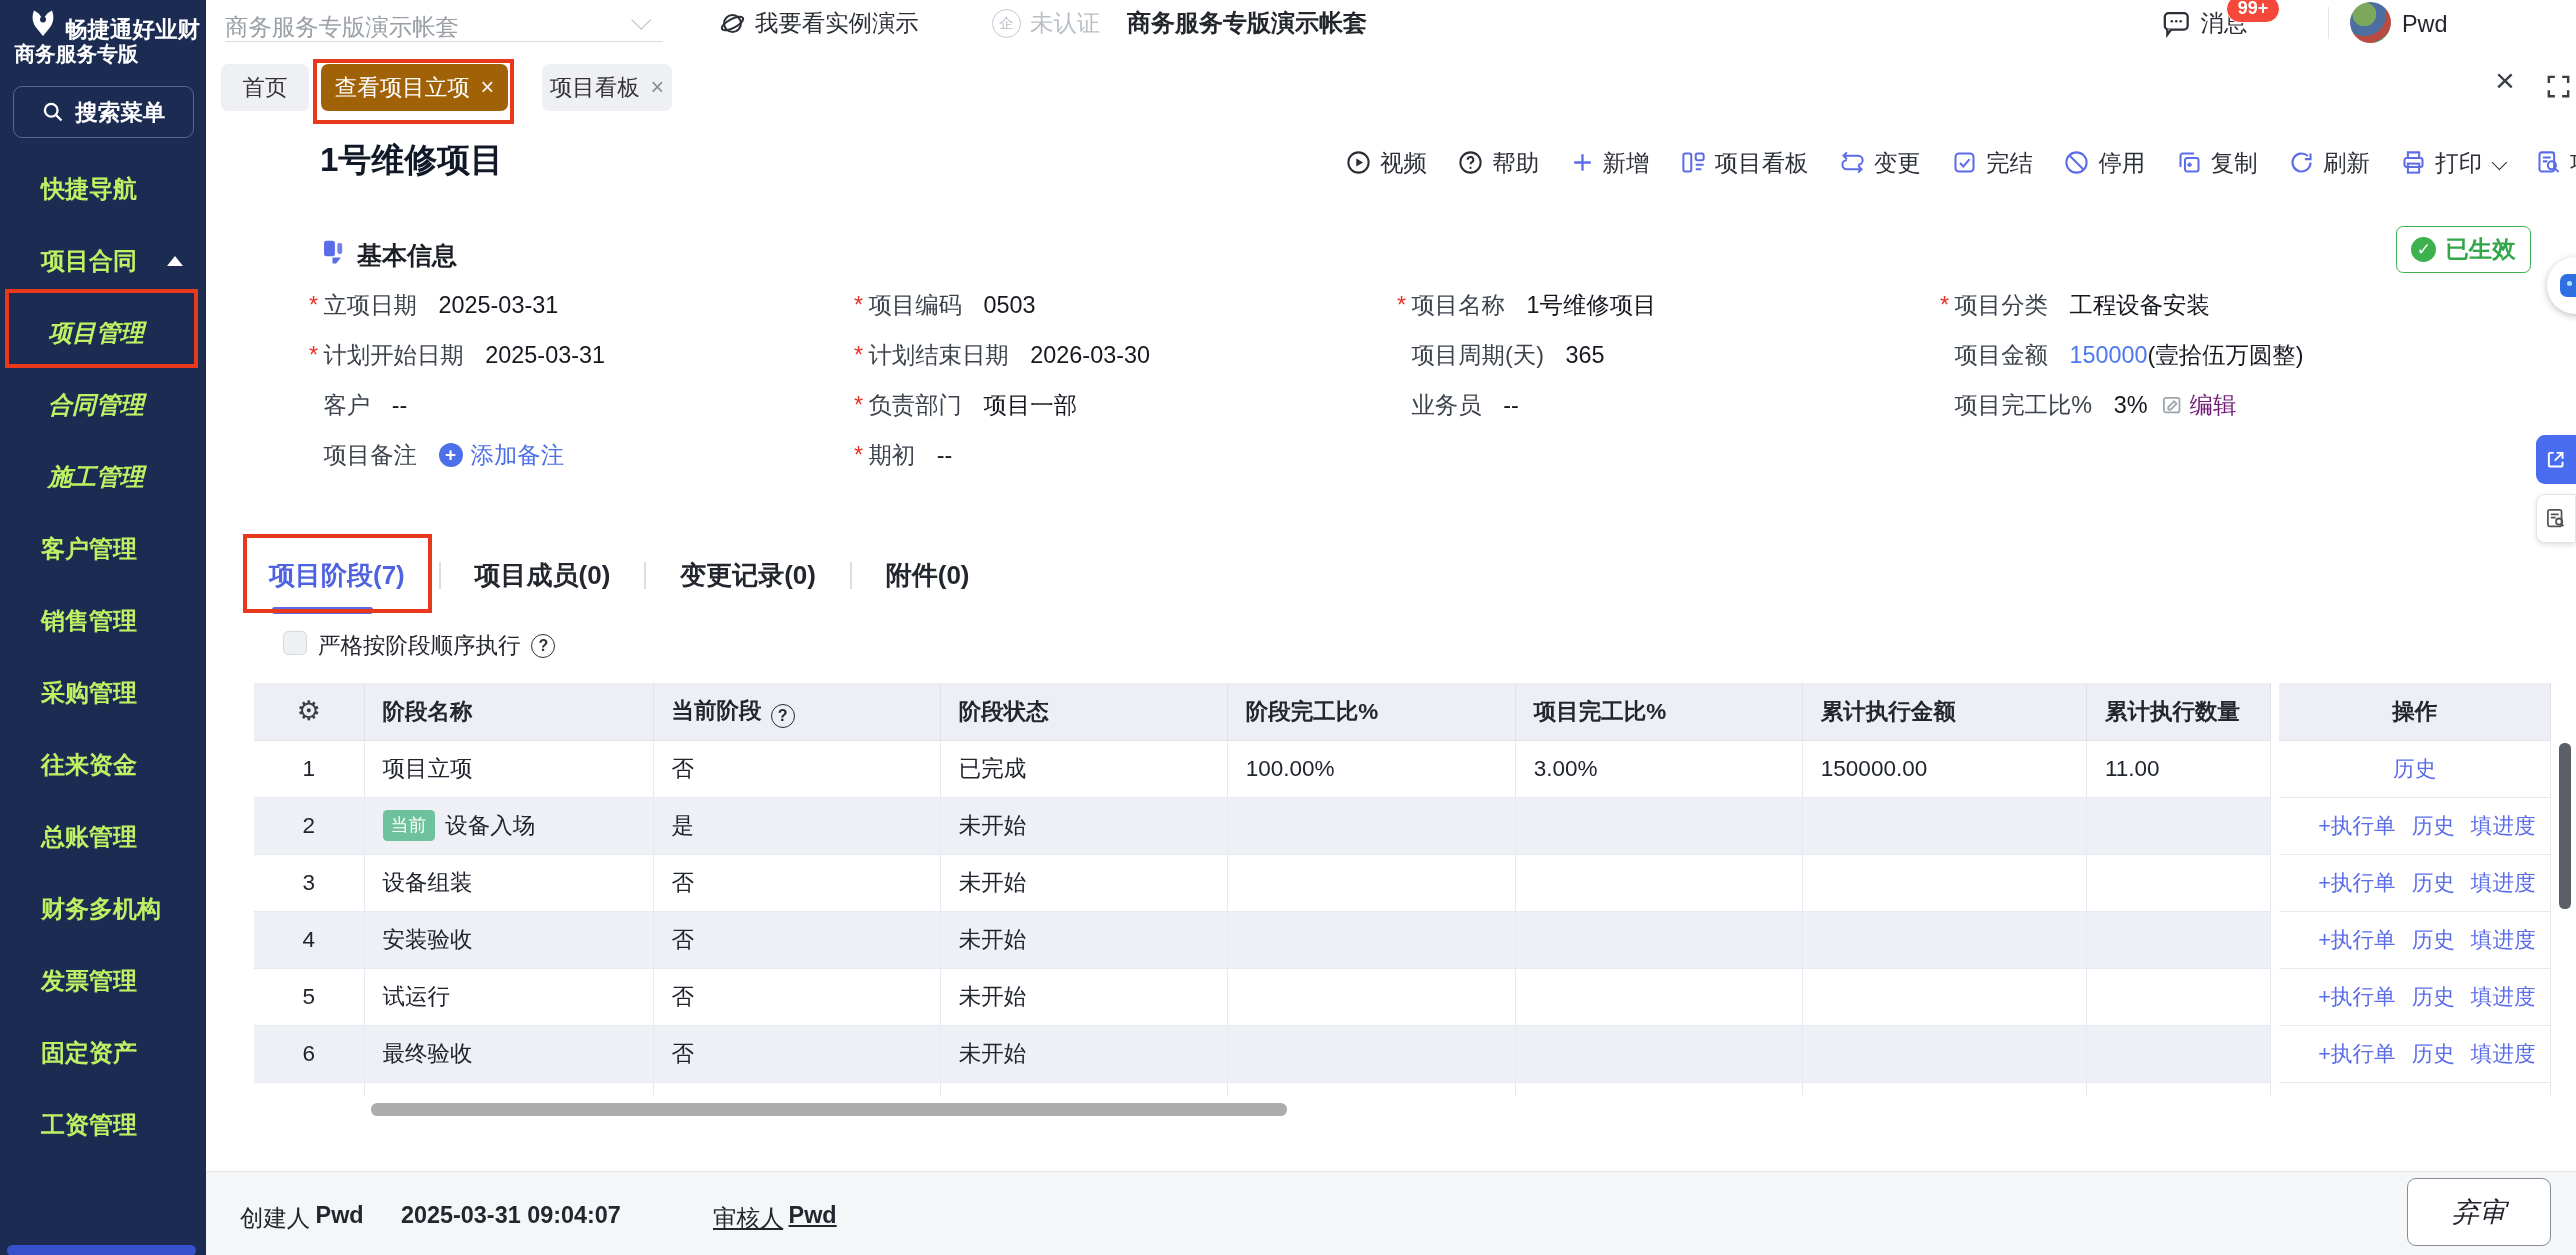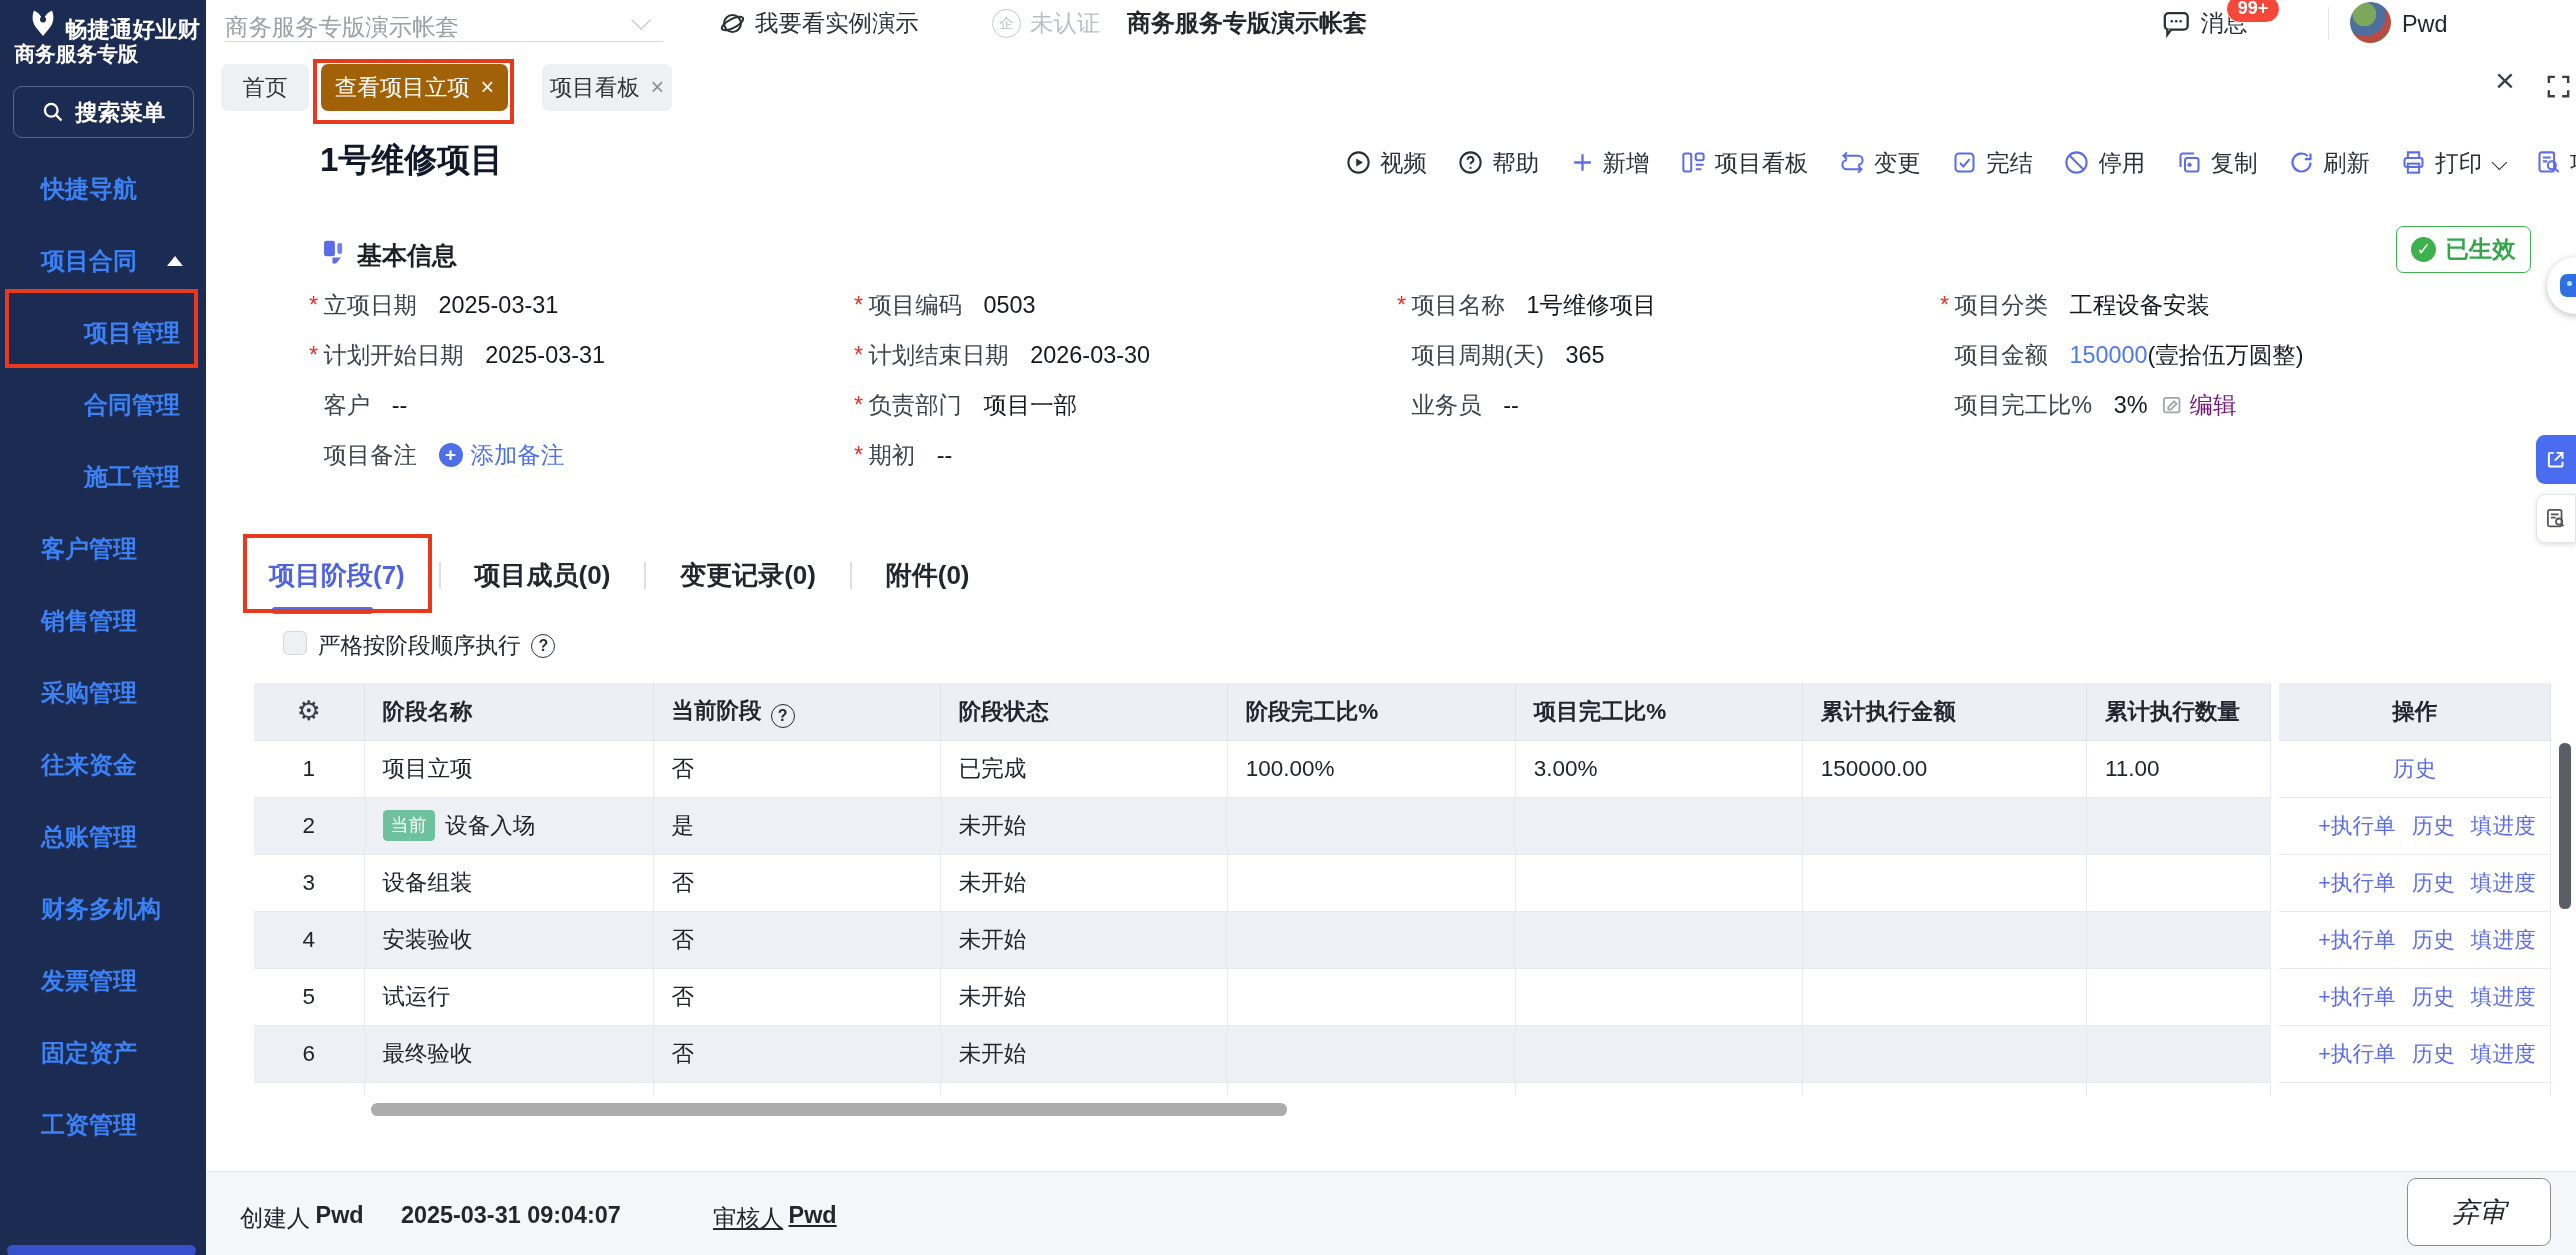--- a/index.html
+++ b/index.html
@@ -9,22 +9,22 @@
   .abs { position:absolute; }
   .flex { display:flex; align-items:center; }
 
   
   .sidebar { position:absolute; left:0; top:0; width:206px; height:1256px; background:#1b2b52; z-index:5; }
   .brand-title { position:absolute; left:65px; top:14.4px; color:#fff; font-size:22.5px; font-weight:700; white-space:nowrap; }
   .brand-sub { position:absolute; left:14.4px; top:40px; color:#fff; font-size:20.7px; font-weight:700; }
   .search-box { position:absolute; left:12.6px; top:86px; width:181px; height:52px; border:1.8px solid #55678f; border-radius:9px; display:flex; align-items:center; justify-content:center; gap:10.8px; color:#fff; cursor:pointer; }
   .search-box span { font-size:22.5px; font-weight:700; }
   .menu { position:absolute; left:0; top:153px; width:206px; }
-  .m-item { height:72px; display:flex; align-items:center; color:#3b82f6; font-size:24px; font-weight:700; padding-left:41px; position:relative; cursor:pointer; white-space:nowrap; }
-  .m-item.lvl2 { padding-left:84px; }
+  .m-item { height:72px; display:flex; align-items:center; color:#bef264; font-size:24px; font-weight:700; padding-left:41px; position:relative; cursor:pointer; white-space:nowrap; }
+  .m-item.lvl2 { padding-left:48px;font-style:italic; }
   .caret-up { position:absolute; right:23.4px; width:0; height:0; border-left:8px solid transparent; border-right:8px solid transparent; border-bottom:10px solid #fff; }
   .partial-highlight { position:absolute; left:7.2px; top:1245px; width:189px; height:10.8px; background:#3a55d8; border-radius:5.4px; opacity:.9; }
 
   
   .acct-text { position:absolute; left:225px; top:10.8px; font-size:23.4px; color:#9aa0a6; cursor:pointer; }
   .acct-underline { position:absolute; left:225px; top:41px; width:438px; height:0.9px; background:#d8dade; }
   .chev-down { width:14.4px; height:14.4px; border-right:1.8px solid #b9bec7; border-bottom:1.8px solid #b9bec7; transform:rotate(45deg); }
   .top-item { gap:9px; font-size:23.4px; color:#2b2f36; cursor:pointer; }
   .badge-pill { position:absolute; left:2226px; top:-5.4px; background:#f5483b; color:#fff; font-size:18px; font-weight:700; padding:2.7px 10.8px; border-radius:14.4px; border:1.8px solid #fff; z-index:6; }
   .top-divider { position:absolute; left:2328px; top:7.2px; width:0.9px; height:32px; background:#e3e4e8; }

